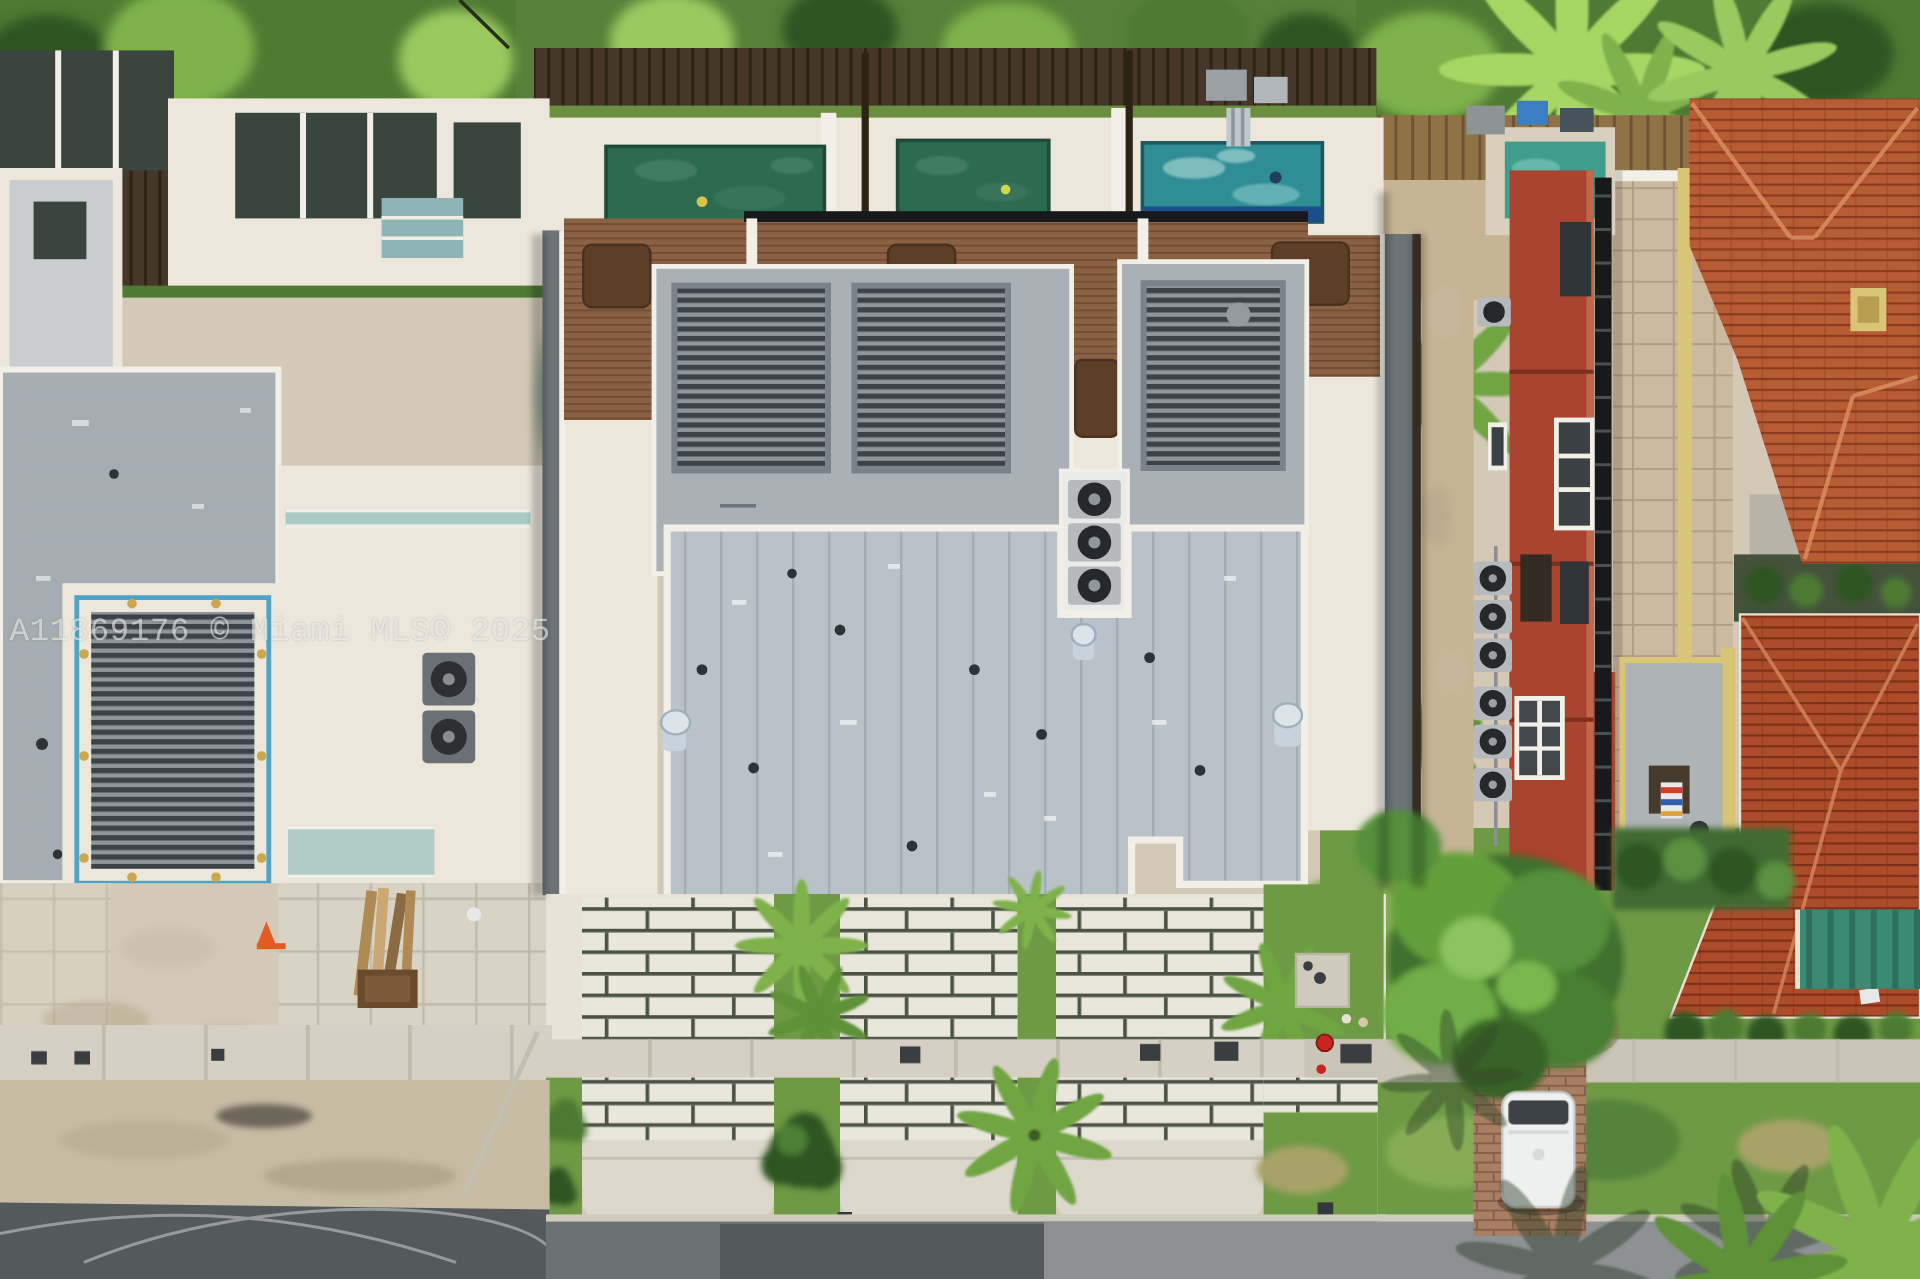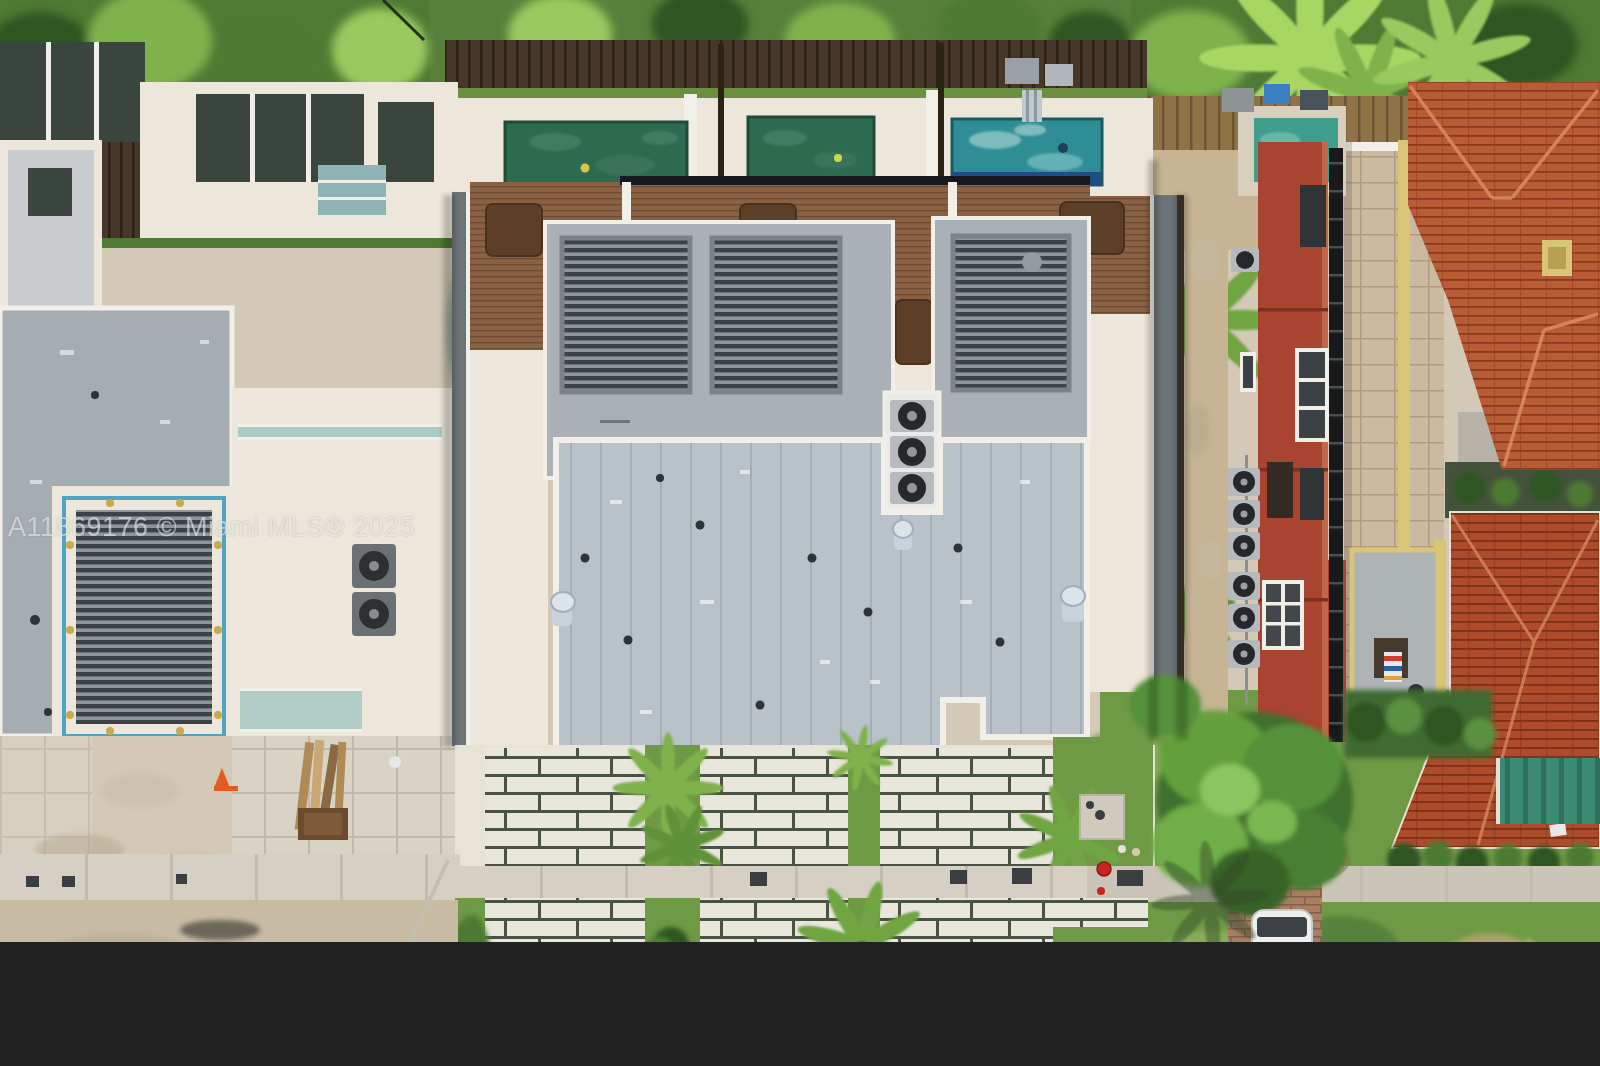--- a/index.html
+++ b/index.html
@@ -1,16 +1,16 @@
 <!DOCTYPE html>
 <html style="--sand: #d3c9b6; --sand-dark: #c7bba4; --dirt: #c6b494; --veg-base: #57803a; --veg-mid: #4e7a33; --veg-dark: #2e5423; --veg-light: #7fb24c; --veg-bright: #9ac95e; --palm-bright: #a8d664; --lawn: #6f9a45; --lawn-light: #86ad54; --lawn-dark: #55833a; --dry: #a8a268; --fence-dark: #2d2315; --fence-mid: #46372a; --fence-tan: #8f7347; --fence-tan-dark: #6e5433; --deck-wood: #8a6142; --deck-line: #6d4a31; --hottub: #5d3f28; --cream: #ece7da; --white-trim: #f2efe8; --roof-slab: #a9b1b6; --louver-dark: #3c4247; --louver-light: #8e969c; --roof-big: #b9c2c9; --roof-seam: #a3adb4; --roof-left: #a6adb2; --pool-green: #2d6b51; --pool-teal: #2f8d95; --pool-deep: #1d4f86; --glass-teal: #9fc4bf; --glass-dark: #39453d; --paver: #e9e6dc; --paver-joint: #4a5244; --court: #d9d3c5; --court-line: #c0baab; --sidewalk: #d5d0c3; --apron: #dcd8cb; --asphalt: #54595c; --asphalt-mid: #6b7073; --asphalt-light: #8d9193; --red-wall: #a8442f; --red-dark: #7e2f1f; --red-light: #c0674c; --tile: #b85c35; --tile-dark: #8c3a1f; --tile2: #ad4c2a; --tile2-dark: #7d2f18; --ridge: #d98a5f; --yellow-wall: #d8c676; --tan-paver: #cbb9a0; --tan-line: #b09c7e; --metal: #c8d2da; --metal-light: #dce4ea; --ac-housing: #b6babd; --ac-dark: #26292c; --van-white: #eef0ef; --van-glass: #3c4246; --teal-awning: #3a8a74; --teal-awning-dark: #2e6f5e; --hydrant: #cc2222; --brick-red: #a97f63; --brick-red-joint: #85604a; --patio-gray: #aeb3b6; --edge-gray: #6c7478; --cone-orange: #e05c20; --gold: #caa84e; --blue-trim: #4fa3c4;"><head>
 <meta charset="utf-8">
 <style>
   html,body{margin:0;padding:0;background:#222;}
-  #stage{position:relative;width:1600px;height:942px;overflow:hidden;font-family:Liberation Sans, sans-serif;}
+  #stage{position:relative;width:1600px;height:1066px;overflow:hidden;font-family:Liberation Mono, monospace;}
   #stage svg{position:absolute;left:0;top:0;display:block;}
   .watermark{
     position:absolute;left:8px;top:512px;
     font-size:27px;letter-spacing:.5px;
     color:rgba(255,255,255,.55);
     text-shadow:0 0 2px rgba(90,90,90,.35);
     white-space:nowrap;user-select:none;
   }
   
   .cream{fill:var(--cream)} .wt{fill:var(--white-trim)}

